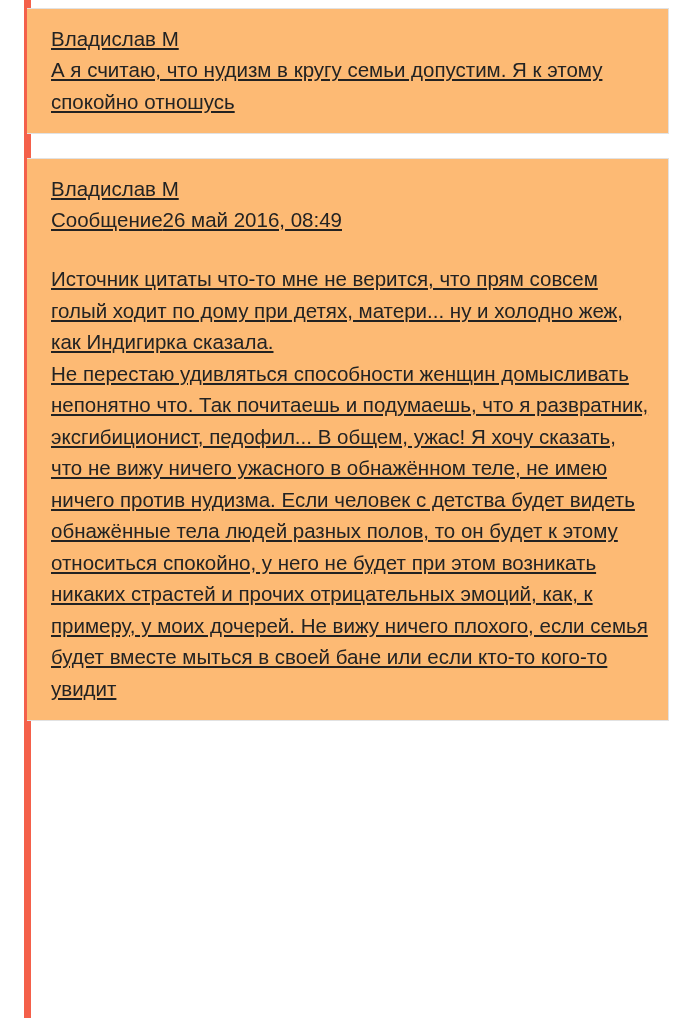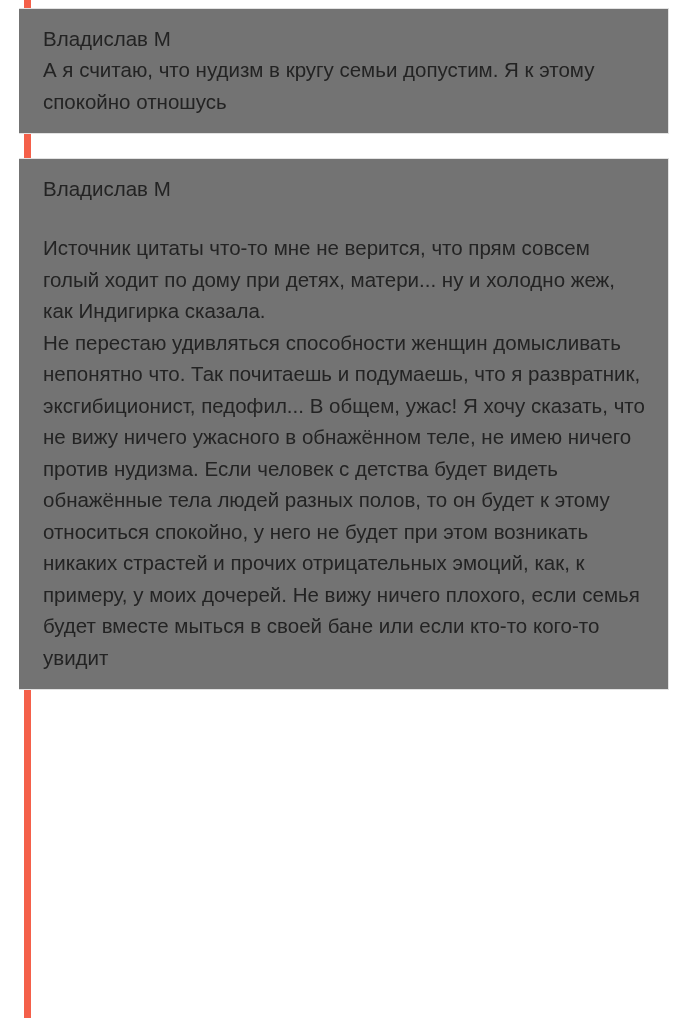--- a/index.html
+++ b/index.html
@@ -28,26 +28,27 @@
 
   .page {
     position: absolute;
     left: 0;
     top: 0;
     width: 700px;
   }
 
   .post {
     position: relative;
-    margin-left: 19px;
+    margin-left: 27px;
     margin-right: 31px;
-    background: #737373;
+    background: #fdba74;
     border: 1px solid #e2e2e2;
     border-left: none;
     box-sizing: border-box;
+    text-decoration: underline;
   }
 
   .post-inner {
     padding: 14px 18px 16px 24px;
   }
 
   .post-1 {
     margin-top: 8px;
   }
 
@@ -94,20 +95,21 @@
   <div class="post post-1">
     <div class="post-inner">
       <div class="author">Владислав М</div>
       <p class="para">А я считаю, что нудизм в кругу семьи допустим. Я к этому спокойно отношусь</p>
     </div>
   </div>
 
   <div class="post post-2">
     <div class="post-inner">
       <div class="author">Владислав М</div>
+      <div class="meta"><span>Сообщение</span><span>26 май 2016, 08:49</span></div>
 
       <div class="body-block">
         <p class="para">Источник цитаты что-то мне не верится, что прям совсем голый ходит по дому при детях, матери... ну и холодно жеж, как Индигирка сказала.</p>
         <p class="para">Не перестаю удивляться способности женщин домысливать непонятно что. Так почитаешь и подумаешь, что я развратник, эксгибиционист, педофил... В общем, ужас! Я хочу сказать, что не вижу ничего ужасного в обнажённом теле, не имею ничего против нудизма. Если человек с детства будет видеть обнажённые тела людей разных полов, то он будет к этому относиться спокойно, у него не будет при этом возникать никаких страстей и прочих отрицательных эмоций, как, к примеру, у моих дочерей. Не вижу ничего плохого, если семья будет вместе мыться в своей бане или если кто-то кого-то увидит</p>
       </div>
     </div>
   </div>
 
 </div>
 

